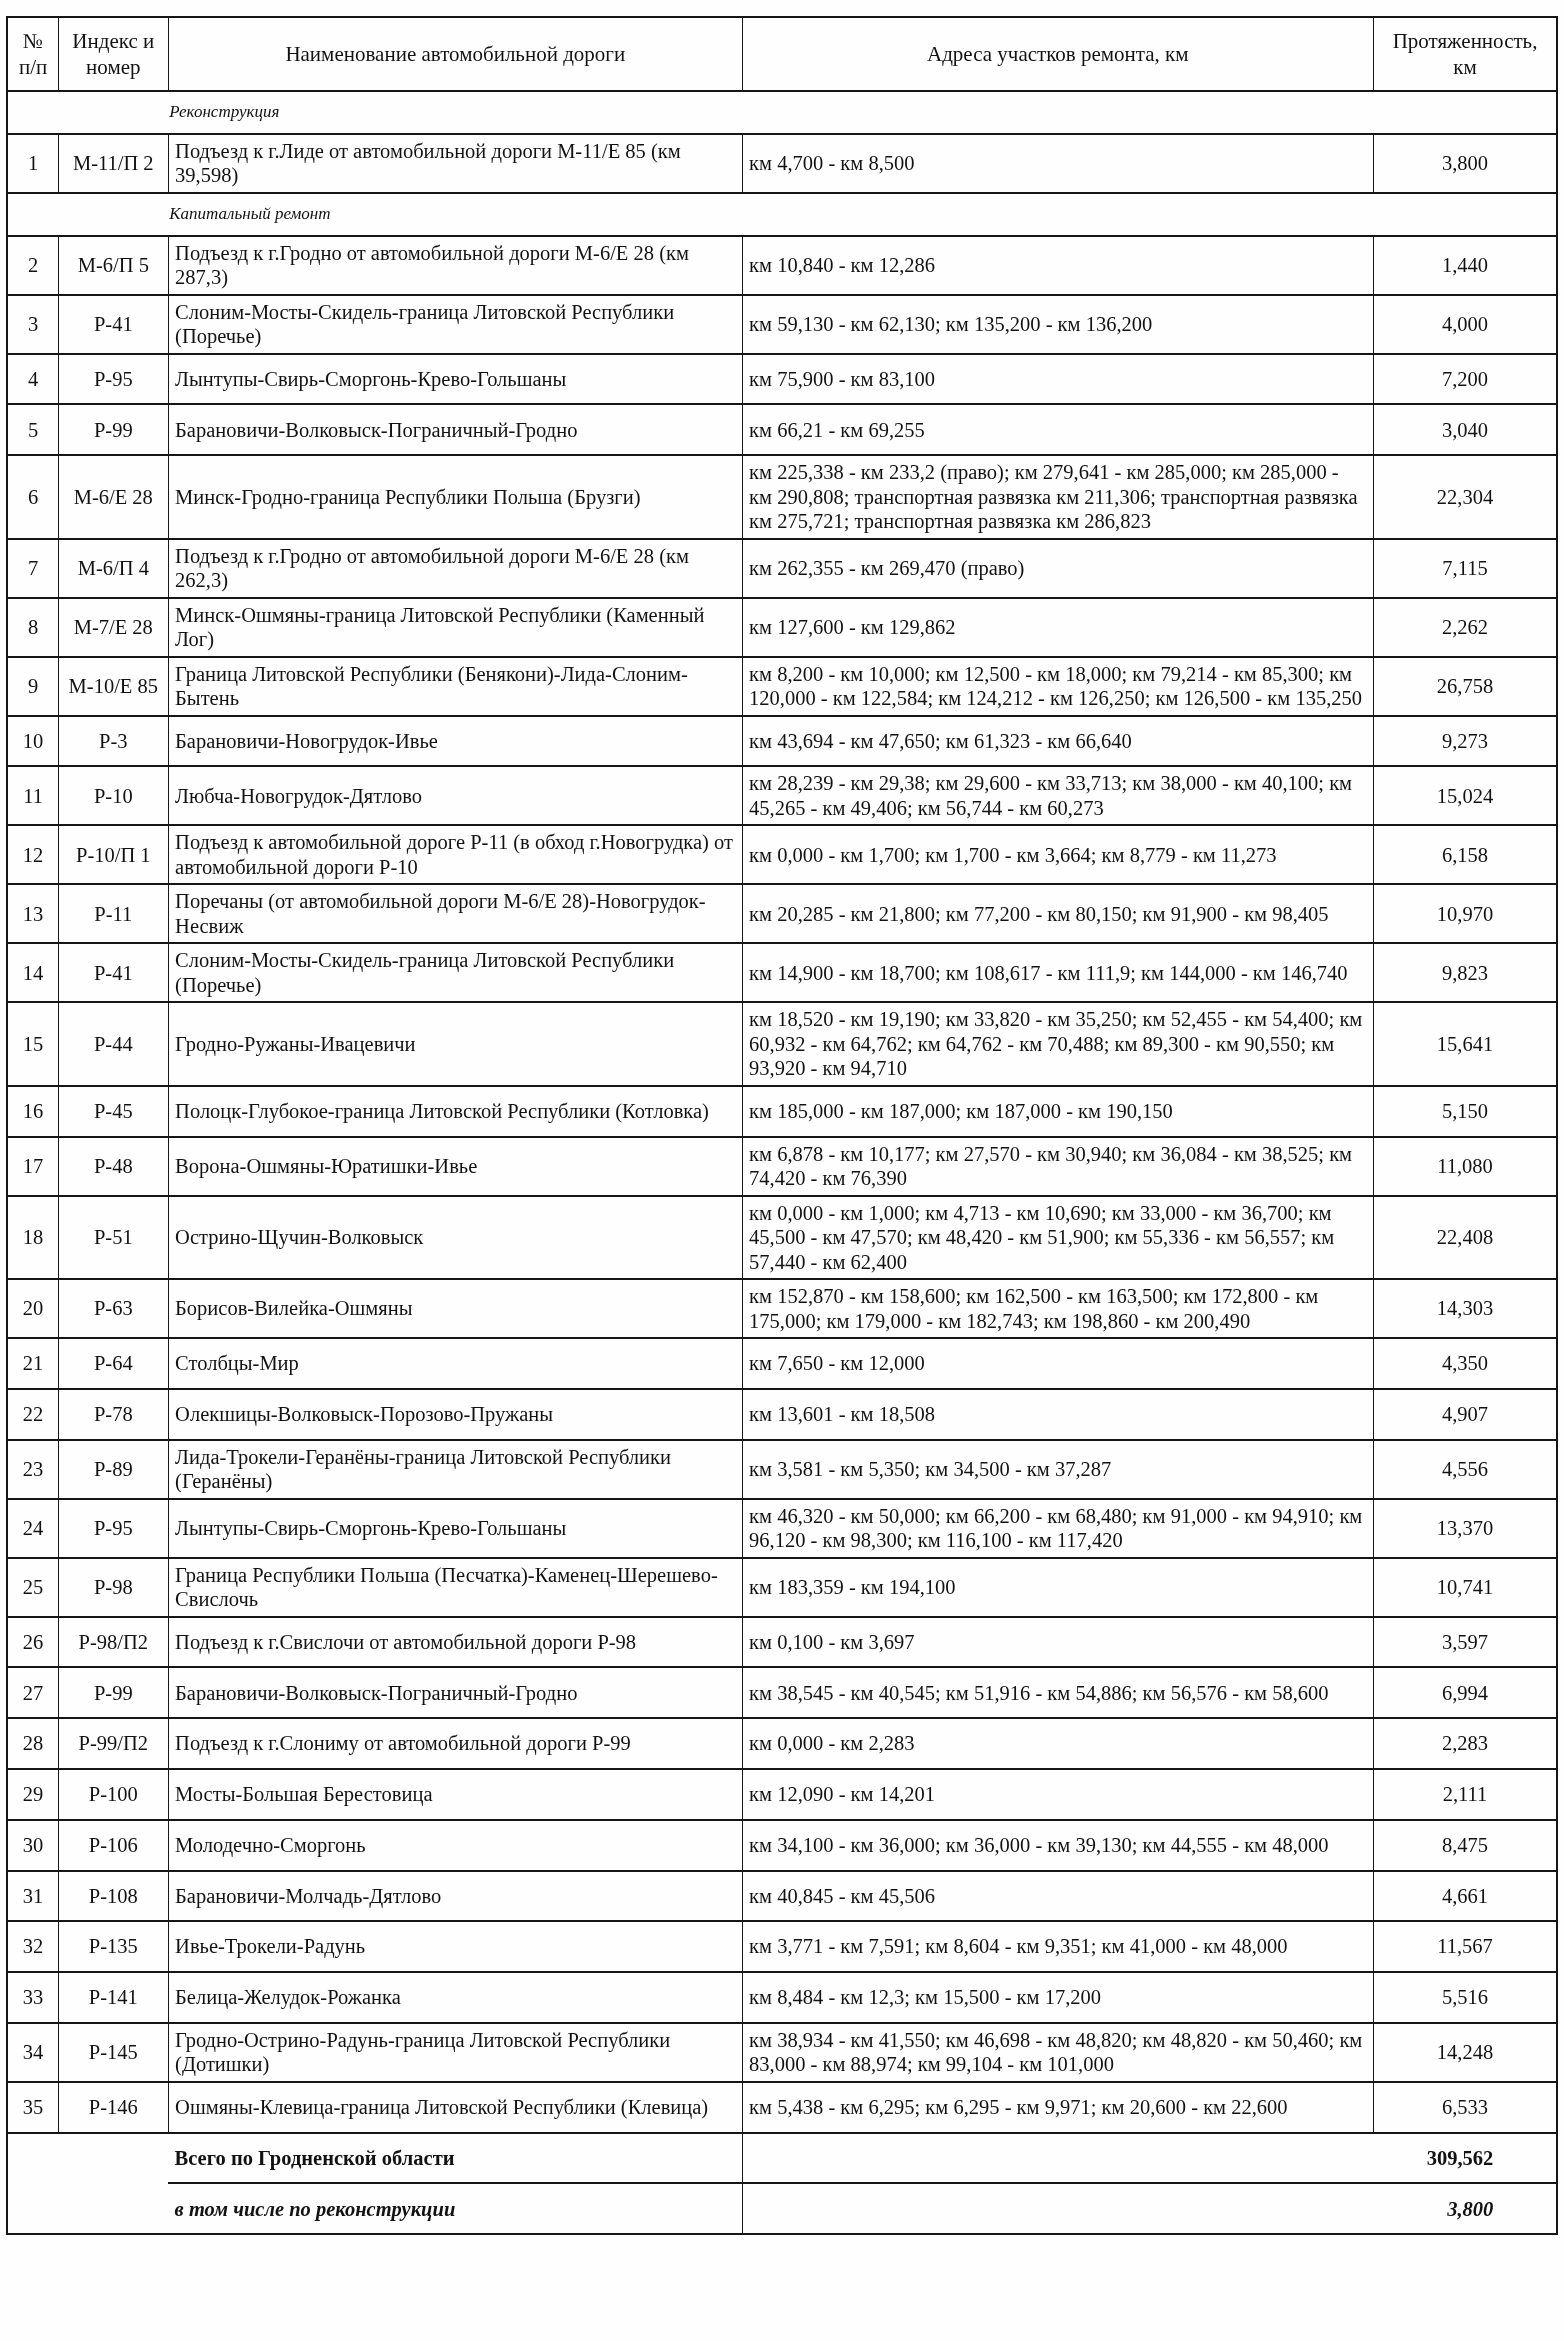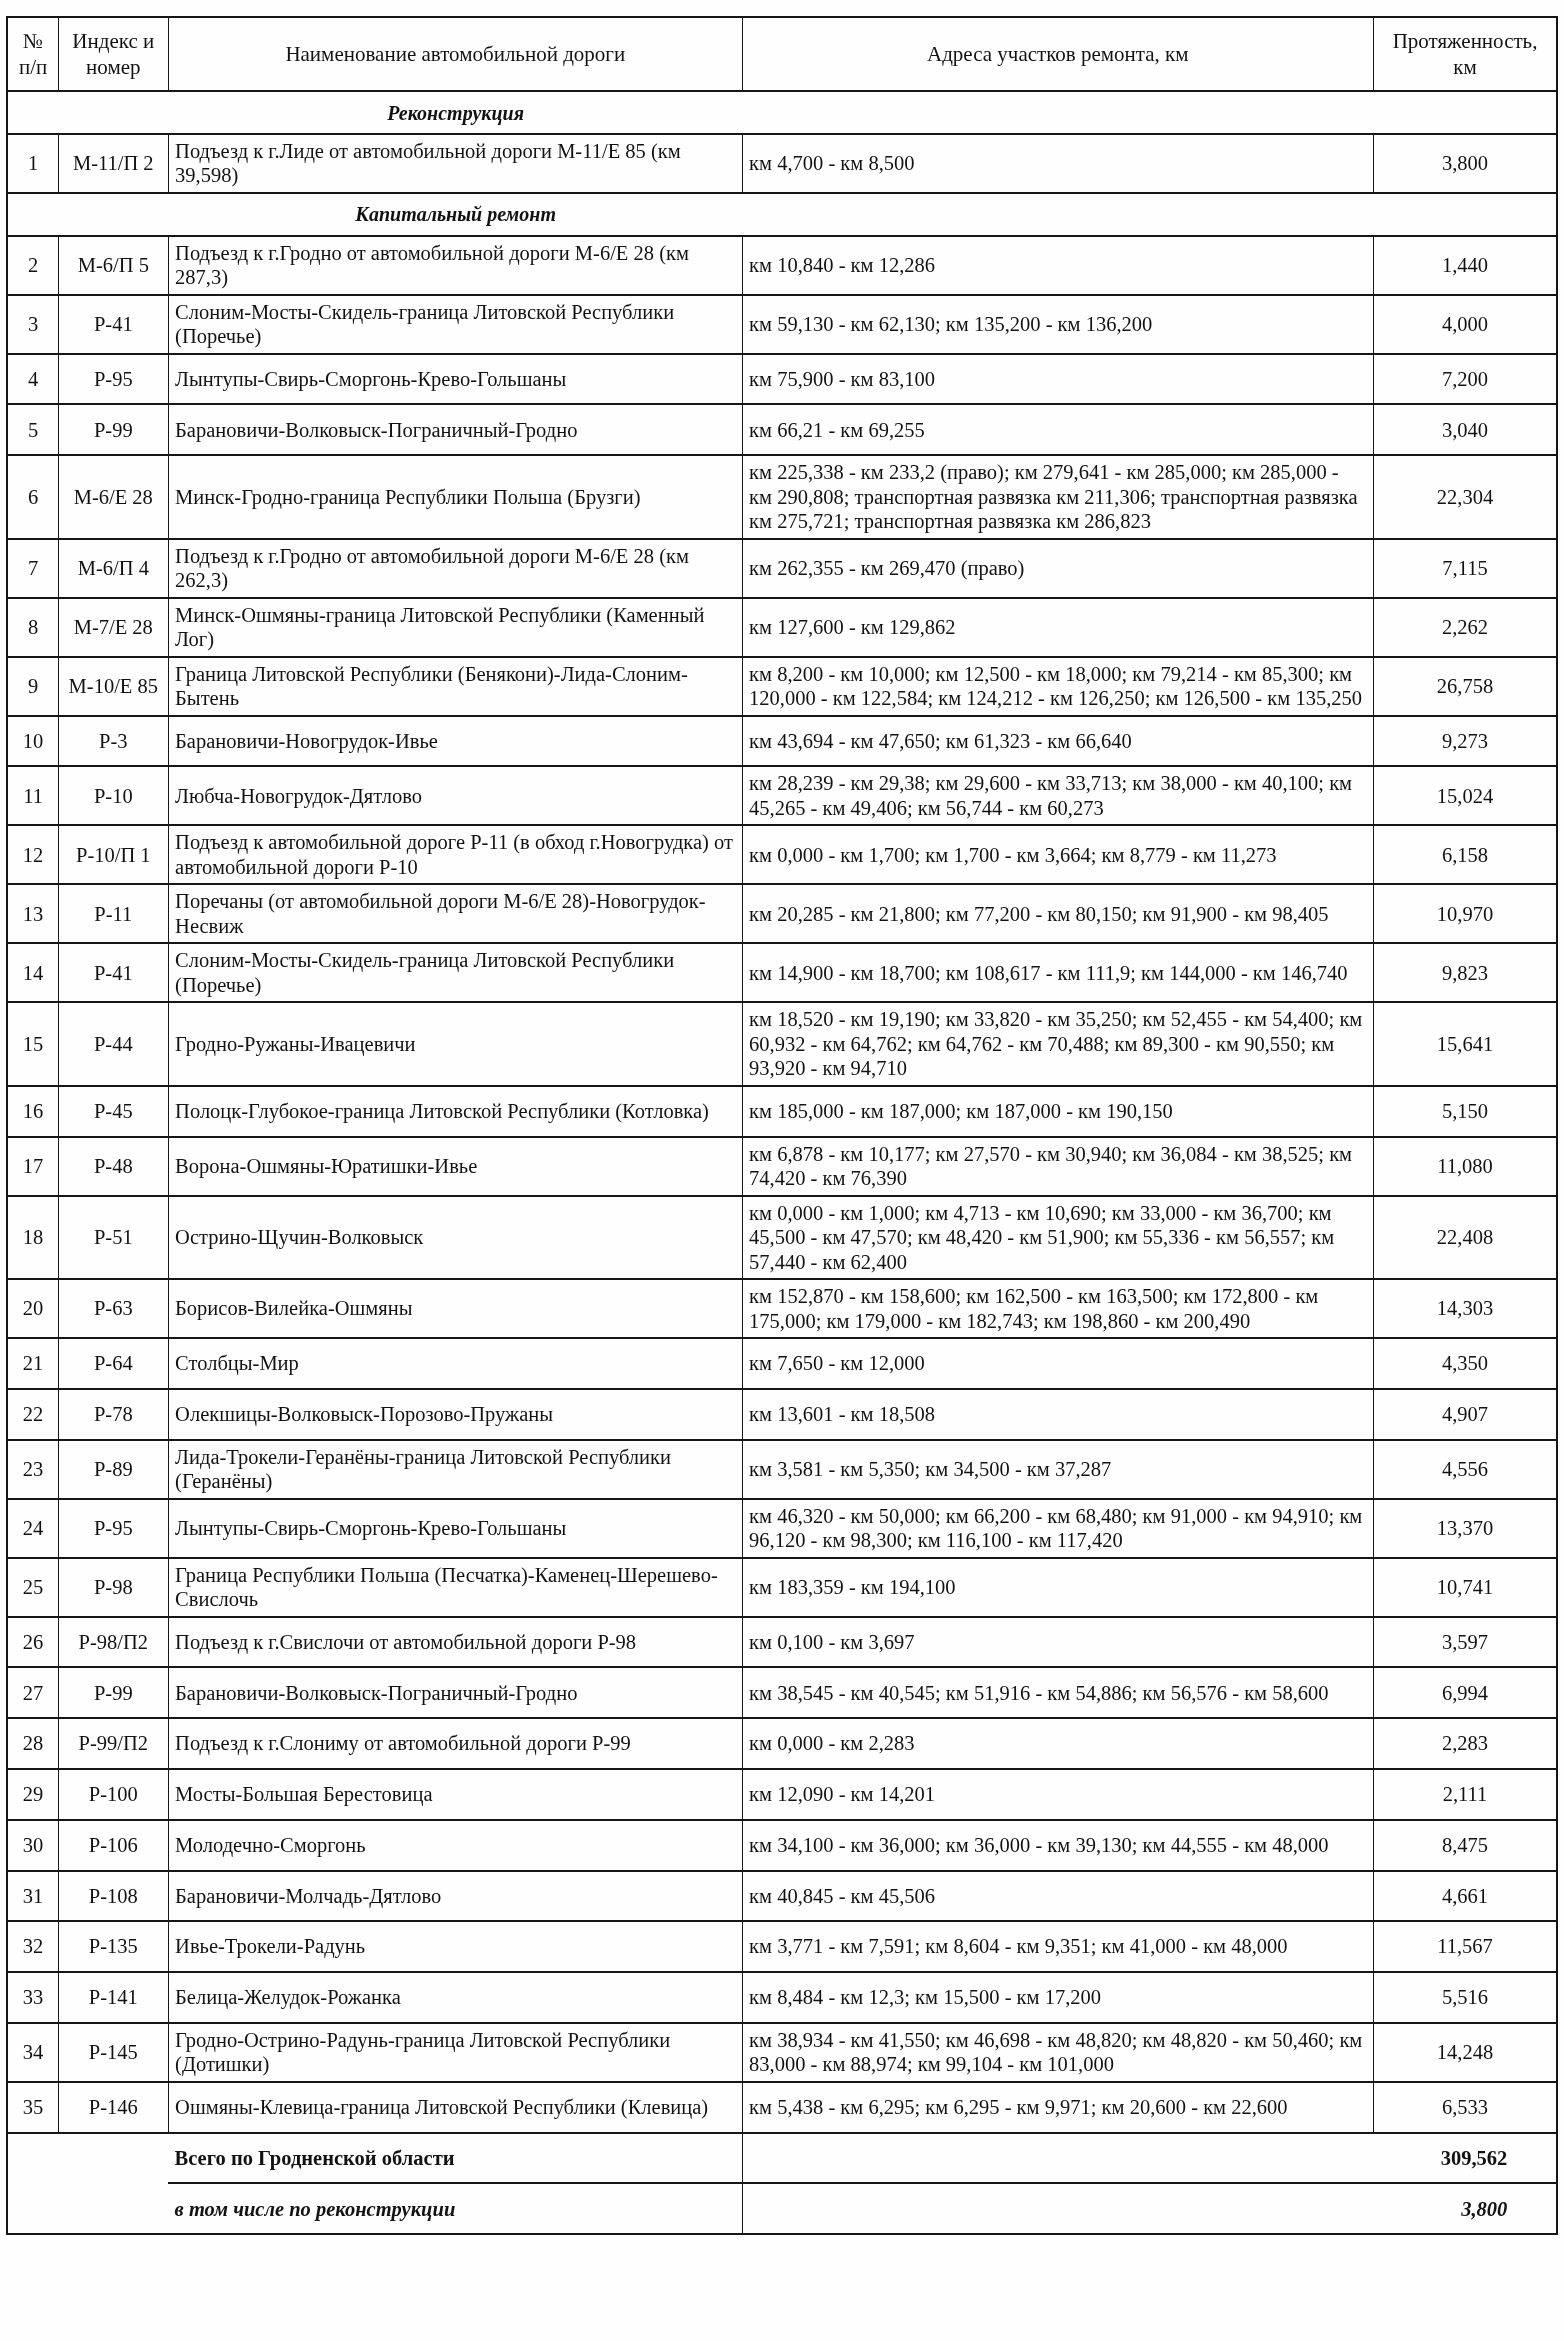--- a/index.html
+++ b/index.html
@@ -48,40 +48,40 @@
     height: 41px;
   }
   td.num, td.idx, td.len { text-align: center; padding-left: 1.6px; padding-right: 1.6px; }
   td.name { text-align: left; margin-left: 20px; }
   td.addr { text-align: left; }
 
   tr.section-row td { height: 36px; padding: 2.4px 0; }
   .section-title {
     width: 37%;
     margin-left: 10.4%;
-    text-align: center;
-    font-weight: bold;
+    text-align: left;
+    font-weight: normal;
     font-style: italic;
-    font-size: 20px;
+    font-size: 17px;
   }
 
   tr.summary-row td { height: 41px; }
   td.sum-skip {
     border-top: none;
     border-bottom: none;
     border-right: none;
   }
   td.sum-label {
     border-left: none;
     text-align: left;
     font-weight: bold;
   }
   td.sum-value {
     text-align: right;
-    padding-right: 49px;
+    padding-right: 63px;
     font-weight: bold;
   }
   .em-bold-italic { font-style: italic; }
 </style>
 </head>
 <body>
 
 <div class="page">
   <table class="roads">
     <colgroup>

